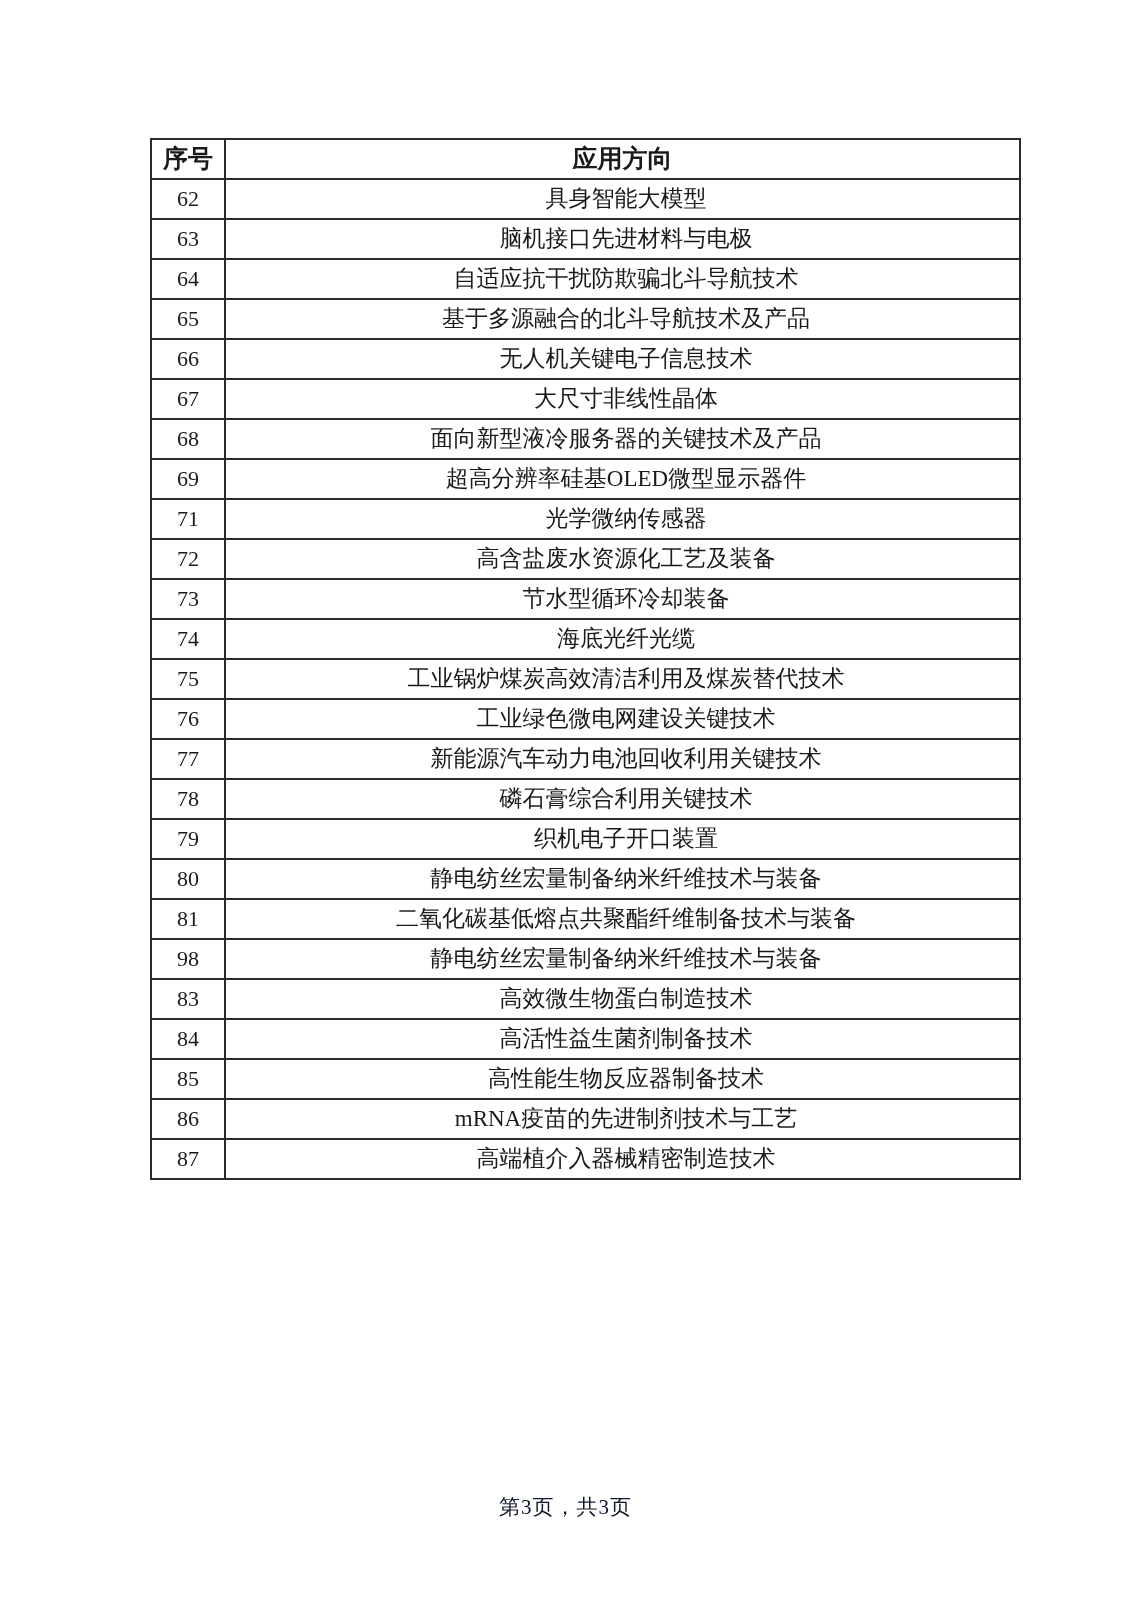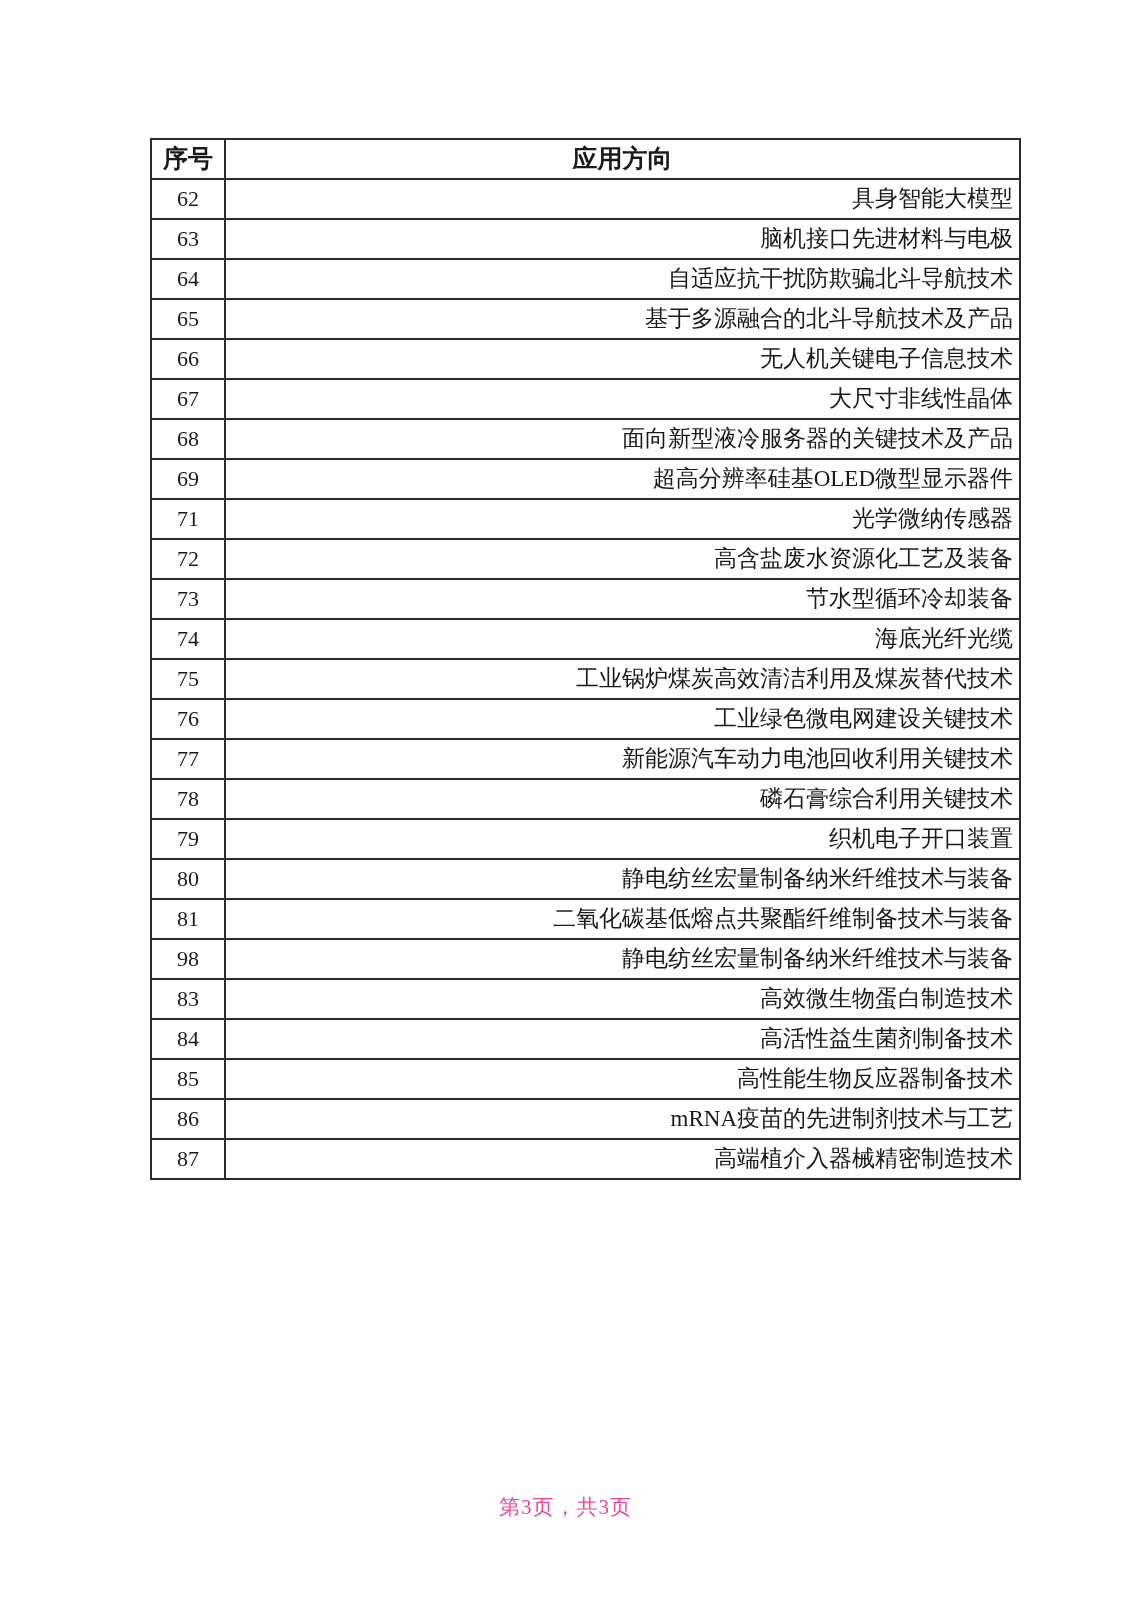--- a/index.html
+++ b/index.html
@@ -43,31 +43,31 @@
     padding: 2px 4px;
   }
   table.app-table th.col-no { width: 74px; }
   table.app-table td.cell-no {
     text-align: center;
     font-size: 22px;
     padding: 2px 4px;
     margin-top: 47px;
   }
   table.app-table td.cell-dir {
-    text-align: right;
+    text-align: center;
     padding: 2px 6px 2px 13px;
   }
   .page-footer {
     position: absolute;
     left: 0;
     top: 1493px;
     width: 1131px;
     text-align: center;
     font-size: 21px;
-    color: #ec4899;
+    color: #0f172a;
     letter-spacing: 1px;
   }
 </style>
 </head>
 <body>
 
 <div class="page">
 
   <table class="app-table">
     <thead>

